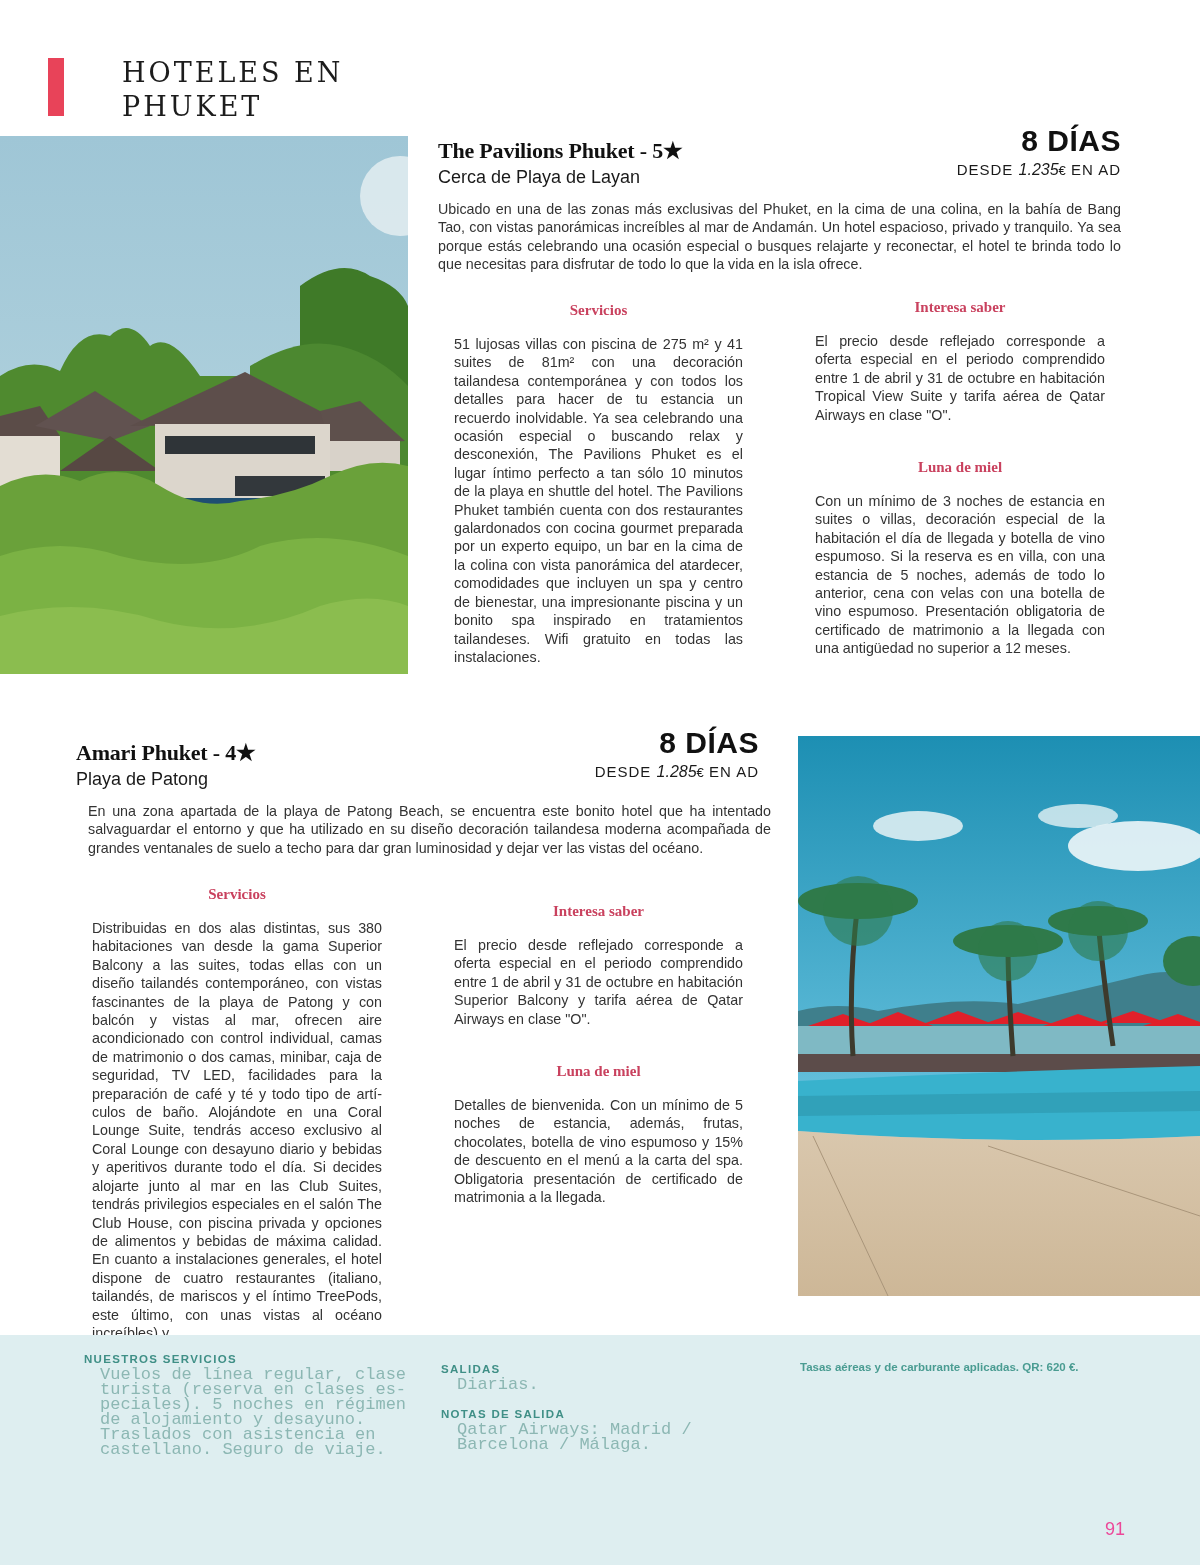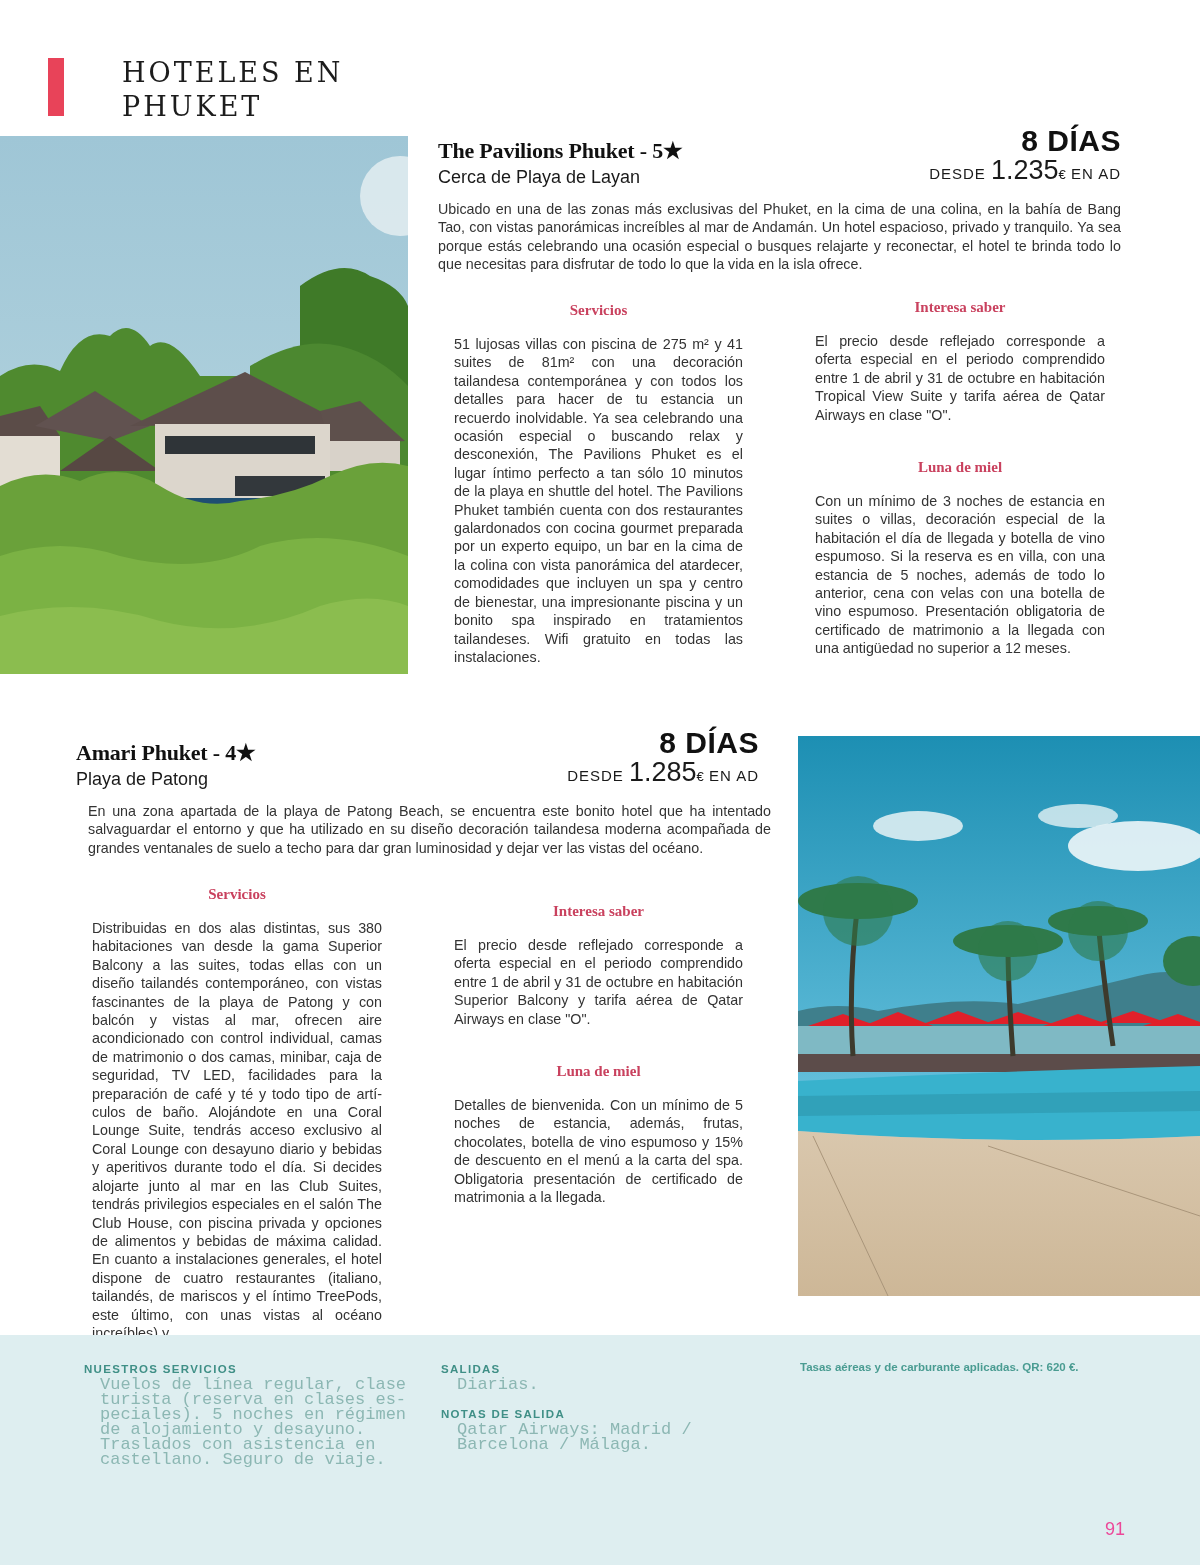--- a/index.html
+++ b/index.html
@@ -14,21 +14,21 @@
   .photo { position: absolute; overflow: hidden; }
   .photo svg { display: block; width: 100%; height: 100%; }
 
   .hotel-head { position: absolute; }
   .hotel-name { font-family: "Liberation Serif", "DejaVu Serif", serif; font-weight: bold; font-size: 22px; color: #111; line-height: 26px; letter-spacing: -0.2px; }
   .hotel-loc { font-family: "Liberation Sans", sans-serif; font-size: 18px; color: #1a1a1a; line-height: 22px; margin-top: 2px; }
 
   .price-block { position: absolute; text-align: right; }
   .price-days { font-family: "Liberation Sans", sans-serif; font-weight: bold; font-size: 30px; letter-spacing: 0.5px; color: #111; line-height: 32px; }
   .price-line { font-family: "Liberation Sans", sans-serif; font-size: 15px; color: #1a1a1a; letter-spacing: 1px; line-height: 26px; }
-  .price-amount { font-size: 27px; letter-spacing: 0; }
+  .price-amount { font-size: 16px; letter-spacing: 0; font-style: italic; }
   .price-curr { font-size: 13px; letter-spacing: 0; }
 
   .intro { position: absolute; font-family: "Liberation Sans", sans-serif; font-size: 14.3px; line-height: 18.4px; color: #333; text-align: justify; }
 
   .col { position: absolute; font-family: "Liberation Sans", sans-serif; font-size: 14.3px; line-height: 18.4px; color: #333; text-align: justify; hyphens: manual; }
   .col .sub { font-family: "Liberation Serif", "DejaVu Serif", serif; font-weight: bold; color: #c9415e; font-size: 15px; line-height: 18px; text-align: center; display: block; }
   .col p { margin: 16px; }
   .col .gap { height: 18px; }
 
   .footer-band { position: absolute; left: 0; top: 1335px; width: 1200px; height: 230px; background: #deeef0; }
@@ -185,21 +185,21 @@
     <path d="M0 345 Q200 335 402 330 L402 400 Q200 410 0 395Z" fill="#38b2cd"></path>
     <path d="M0 360 L402 355 L402 375 L0 380Z" fill="#2a8fa6" opacity="0.5"></path>
 
     <path d="M0 395 Q200 410 402 400 L402 560 L0 560Z" fill="url(#deck)"></path>
     <line x1="15" y1="400" x2="90" y2="560" stroke="#a9957a" stroke-width="1"></line>
     <line x1="190" y1="410" x2="402" y2="480" stroke="#a9957a" stroke-width="1"></line>
   </svg>
 </div>
 
 <div class="footer-band">
-  <div class="fb-col" style="left:84px;top:26px;width:330px;">
+  <div class="fb-col" style="left:84px;top:16px;width:330px;">
     <div class="fb-head">NUESTROS SERVICIOS</div>
     <div class="fb-text">Vuelos de línea regular, clase turista (reserva en clases es­peciales). 5 noches en régimen de alojamiento y desayuno. Traslados con asistencia en castellano. Seguro de viaje.</div>
   </div>
   <div class="fb-col" style="left:441px;top:26px;width:300px;">
     <div class="fb-head">SALIDAS</div>
     <div class="fb-text">Diarias.</div>
     <div style="height:14px;"></div>
     <div class="fb-head">NOTAS DE SALIDA</div>
     <div class="fb-text">Qatar Airways: Madrid / Barcelona / Málaga.</div>
   </div>

